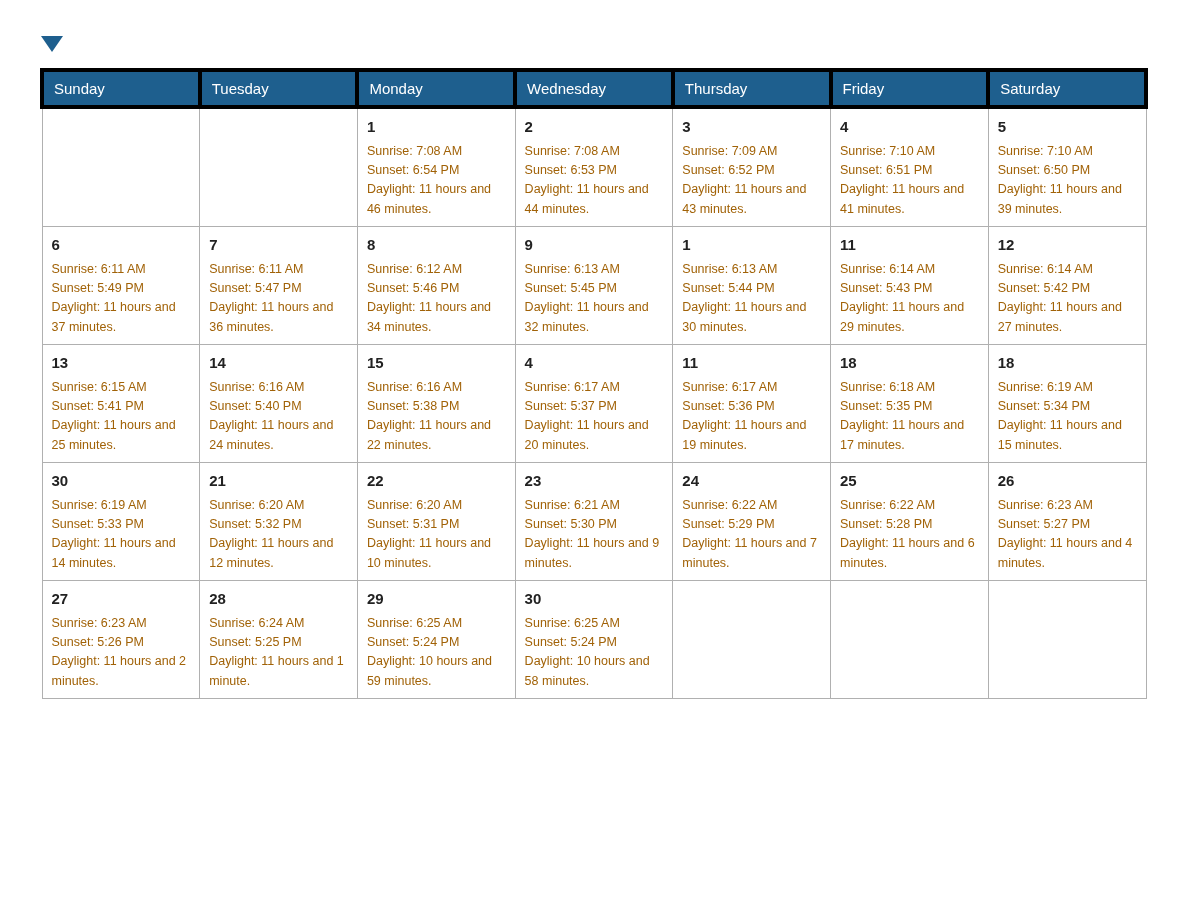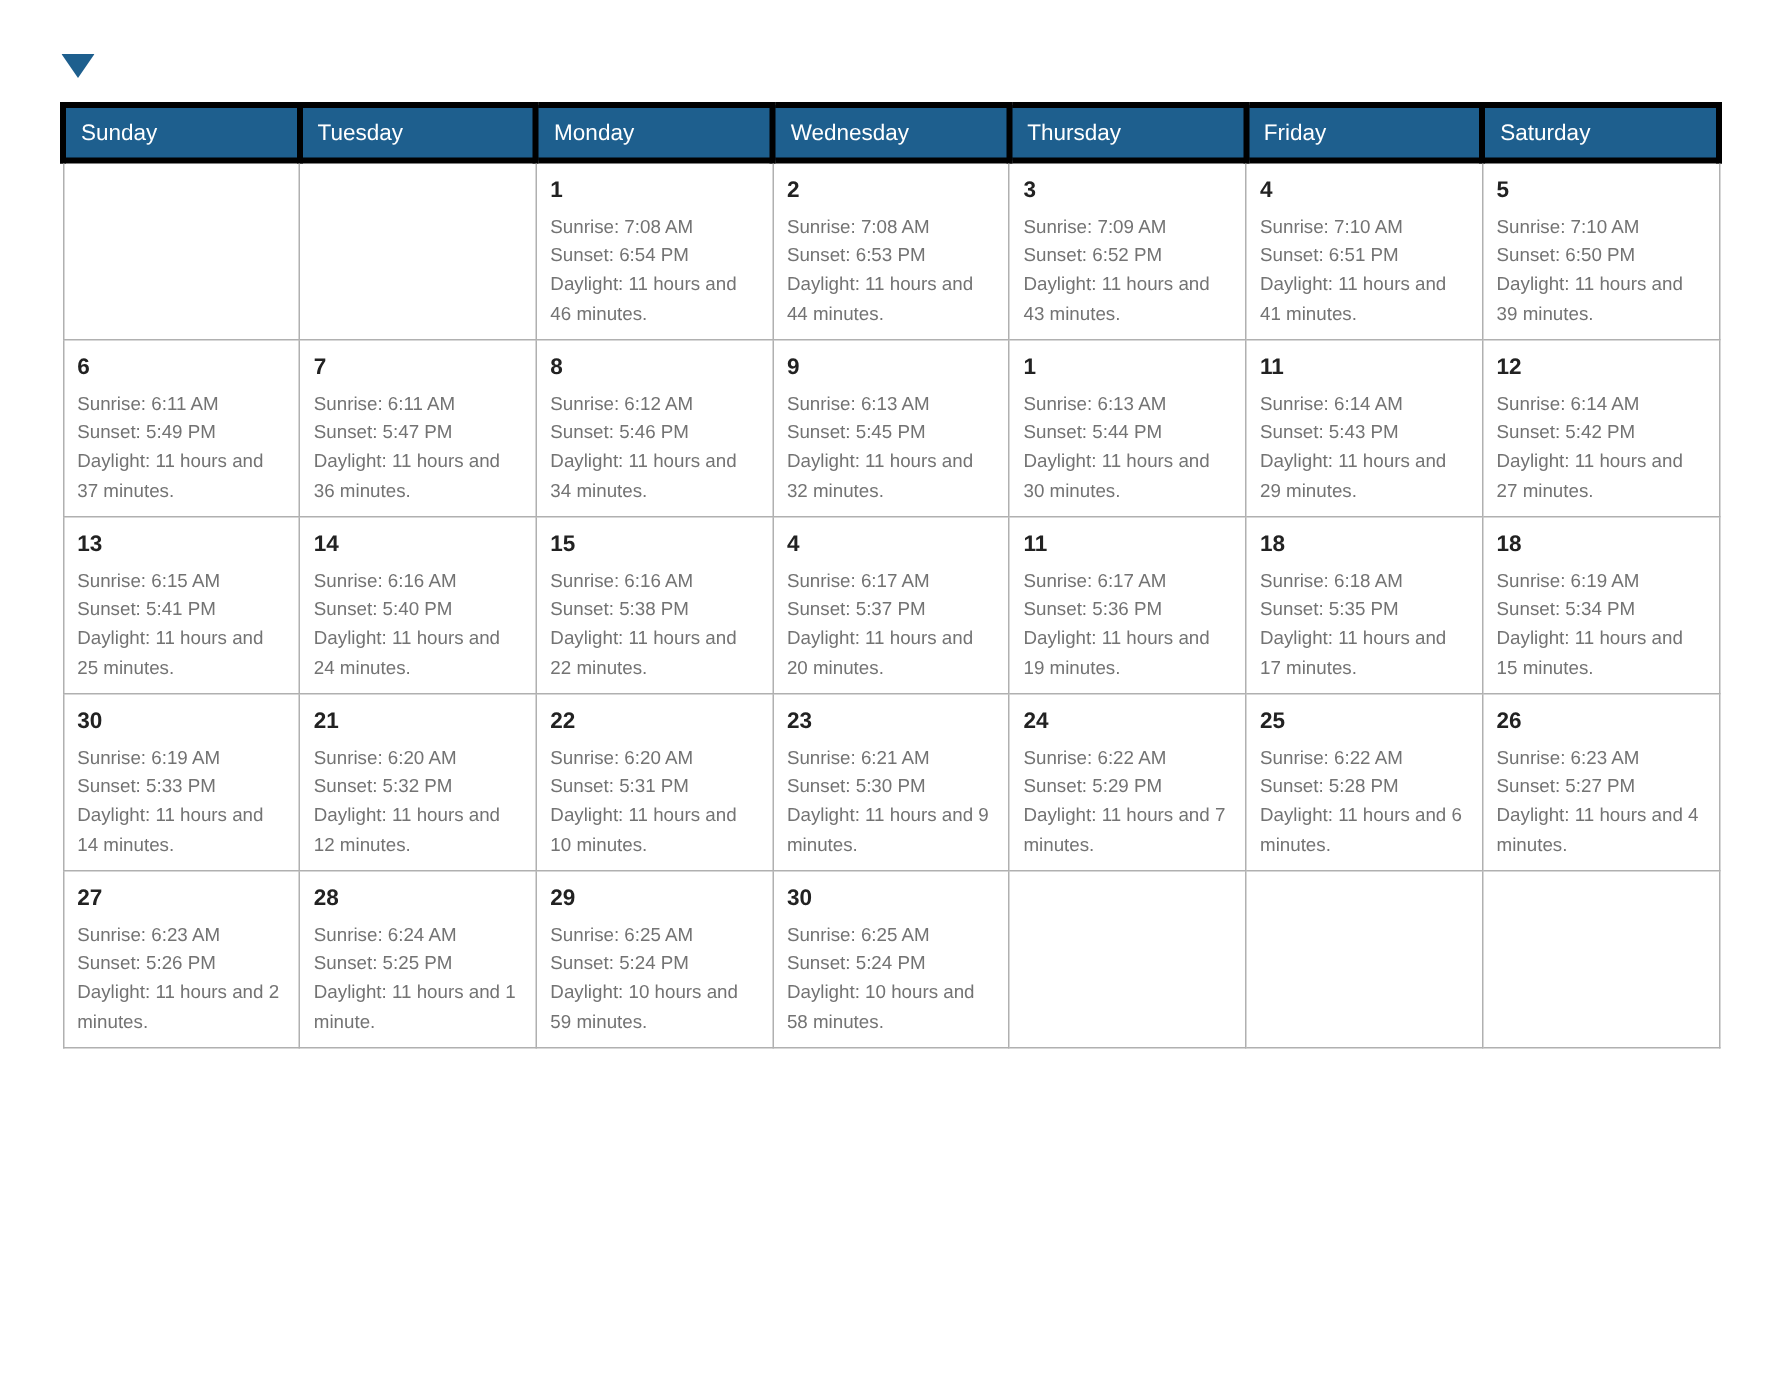--- a/index.html
+++ b/index.html
@@ -54,21 +54,21 @@
       line-height: 1.5;
     }
     .day-num {
       font-size: 15px;
       font-weight: bold;
       display: block;
       margin-bottom: 3px;
     }
     .day-info {
       font-size: 12.5px;
-      color: #737373;
+      color: #a16207;
       line-height: 1.55;
     }
     .empty-cell {
       background: #fff;
     }
     .logo-wrapper {
       display: flex;
       flex-direction: column;
       align-items: flex-start;
       line-height: 1;

